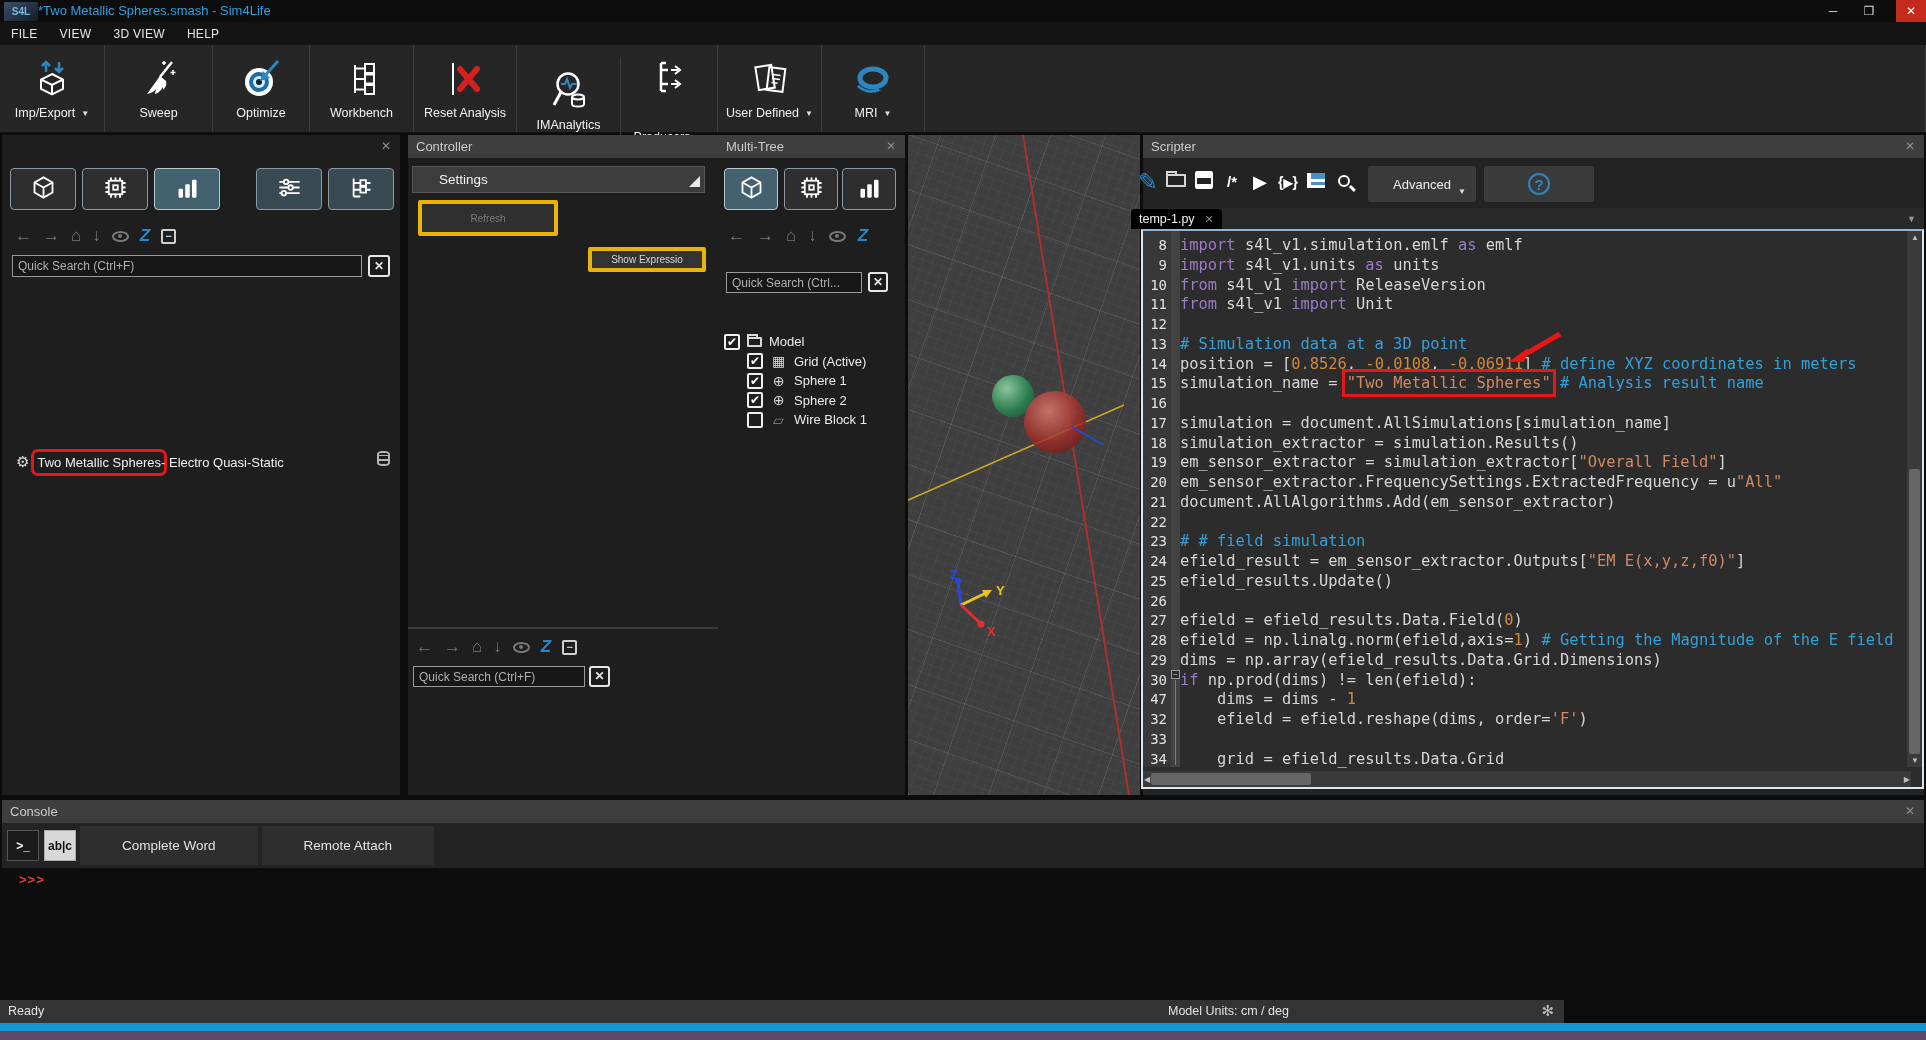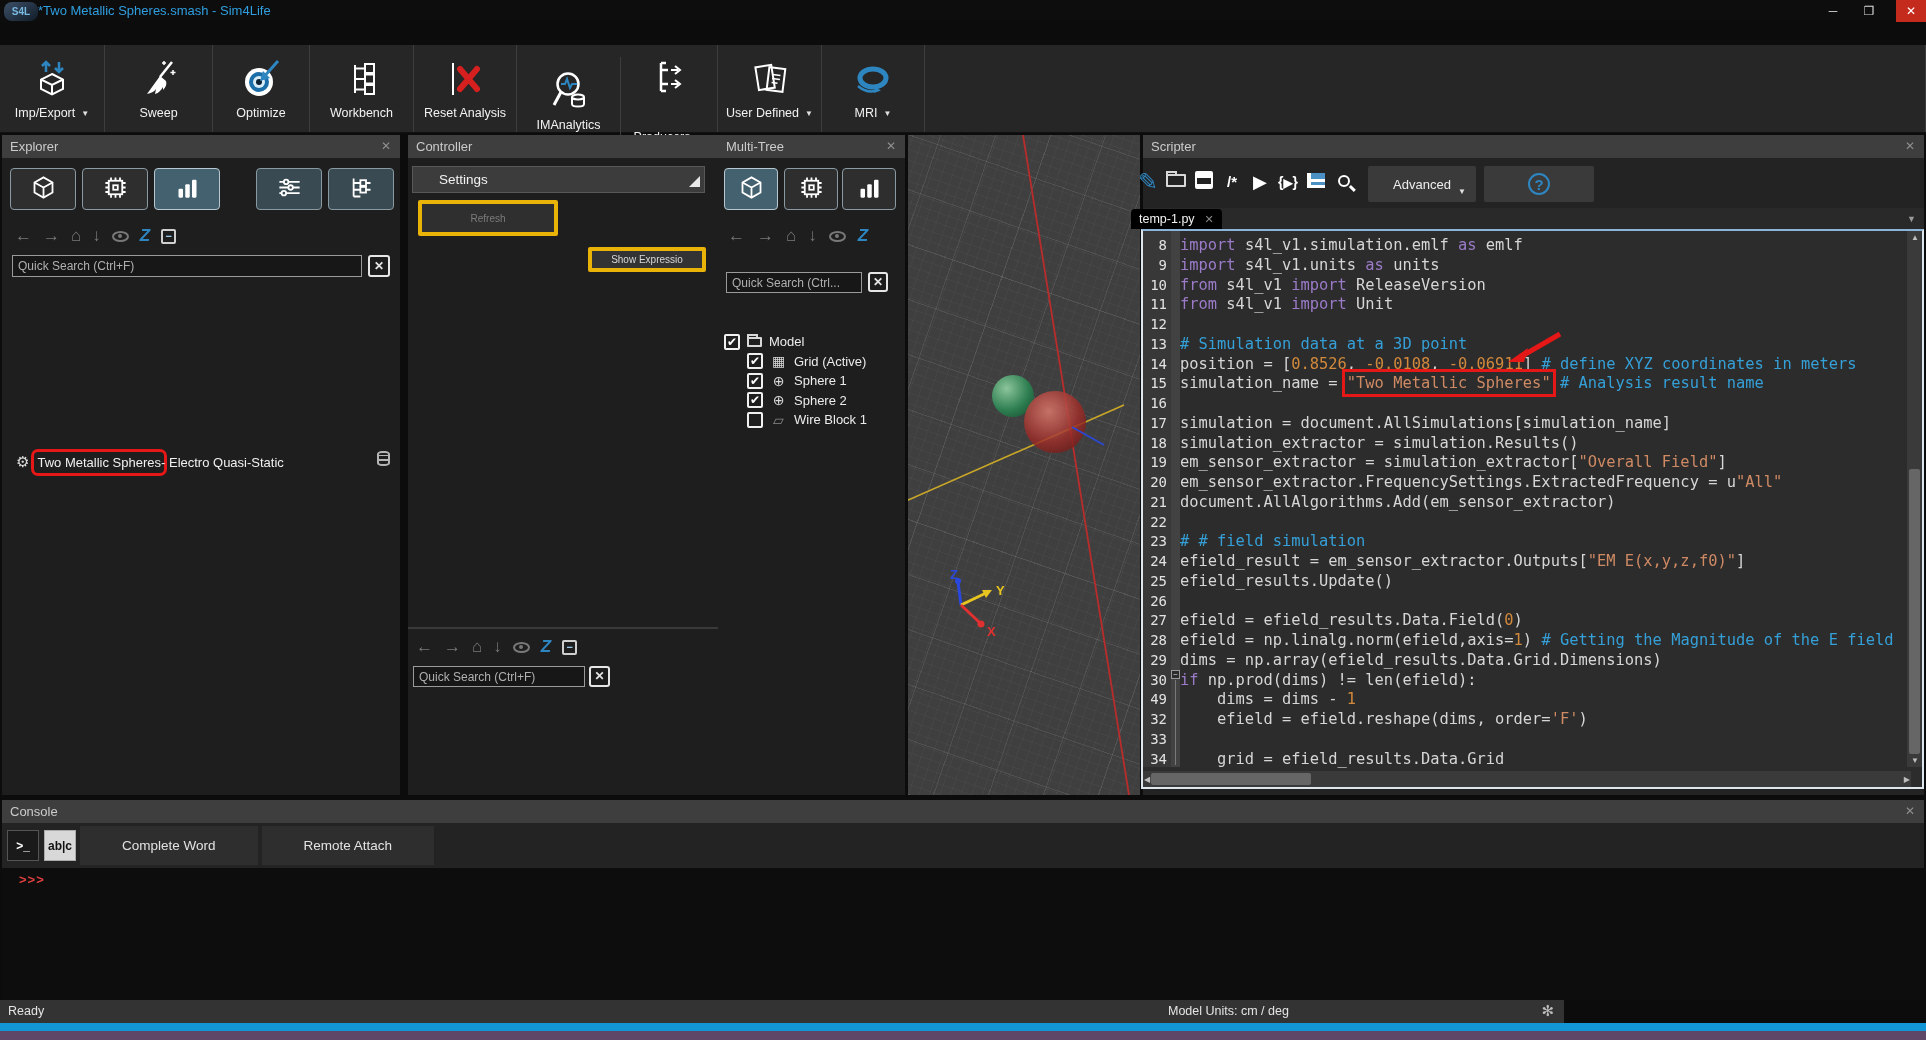--- a/index.html
+++ b/index.html
@@ -4,21 +4,21 @@
 <style>
   * { box-sizing: border-box; margin: 0; padding: 0; }
   html,body { background:#000; }
   #app { position:relative; width:1926px; height:1040px; background:#0c0c0c; overflow:hidden;
          font-family:"Liberation Sans", sans-serif; color:#e8e8e8; }
   .abs { position:absolute; }
 
   
   #titlebar { left:0; top:0; width:1926px; height:22px; background:#0d0d0d; }
   #logo { left:4px; top:2px; width:34px; height:19px; background:linear-gradient(145deg,#3d5068,#101c28);
-          border-radius:8px; color:#79b8e0; font-size:10px; font-weight:bold; text-align:center; line-height:19px; }
+          border-radius:1px; color:#79b8e0; font-size:10px; font-weight:bold; text-align:center; line-height:19px; }
   #title-text { left:38px; top:3px; font-size:13px; color:#2f9fe0; }
   .wbtn { top:0; width:30px; height:22px; text-align:center; line-height:22px; font-size:12px; color:#ddd; }
   #btn-close { background:#c42b1c; color:#fff; }
   #menubar { left:0; top:22px; width:1926px; height:23px; background:#141414; display:flex; align-items:center; }
   .menu-item { padding:0 11px; font-size:12px; color:#e6e6e6; letter-spacing:.3px; }
 
   
   #main-toolbar { left:0; top:45px; width:1926px; height:88px; background:#262626; display:flex; border-bottom:1px solid #111; }
   .tb-group { position:relative; height:100%; border-right:1px solid #3d3d3d; display:flex; flex-direction:column; align-items:center; }
   .tb-icon { margin-top:11px; height:46px; display:flex; align-items:center; justify-content:center; }
@@ -152,20 +152,26 @@
 <div id="app">
 
   <div id="titlebar" class="abs">
     <div id="logo" class="abs">S4L</div>
     <div id="title-text" class="abs">*Two Metallic Spheres.smash - Sim4Life</div>
     <div class="abs wbtn" style="right:78px;">─</div>
     <div class="abs wbtn" style="right:42px;">❐</div>
     <div class="abs wbtn" id="btn-close" style="right:0;">✕</div>
   </div>
 
+  <div id="menubar" class="abs">
+      <span class="menu-item">FILE</span>
+      <span class="menu-item">VIEW</span>
+      <span class="menu-item">3D VIEW</span>
+      <span class="menu-item">HELP</span>
+    </div>
 
   <div id="main-toolbar" class="abs">
       <div class="tb-group" style="width: 105px;">
         <div class="tb-icon">
           <svg width="40" height="42" viewBox="0 0 40 40" fill="none">
             <g stroke="#fff" stroke-width="2">
               <path d="M20 15 31 20.5 31 30 20 35.5 9 30 9 20.5Z"></path>
               <path d="M9 20.5 20 26 31 20.5M20 26V35"></path>
             </g>
             <g stroke="#2e86c1" stroke-width="2.5">
@@ -291,21 +297,20 @@
         </div>
         <div class="tb-label-row">
           <span class="tb-label">MRI</span>
           <span class="tb-caret">▼</span>
         </div>
       </div>
       <div class="tb-group" style="flex: 1 1 0%;"></div>
     </div>
 
   <div id="explorer" class="abs panel">
-    <div class="panel-header">Explorer</div>
     <div class="panel-close">✕</div>
     <div id="exp-viewbtns">
         <div class="viewbtn" style="left: 8px; width: 66px;">
           <span><svg width="27" height="27" viewBox="0 0 24 24" fill="none" stroke="#fff" stroke-width="1.6">
               <path d="M12 3 20 7.5 20 16.5 12 21 4 16.5 4 7.5Z"></path>
               <path d="M4 7.5 12 12 20 7.5M12 12V21"></path>
             </svg></span>
         </div>
         <div class="viewbtn" style="left: 80px; width: 66px;">
           <span><svg width="27" height="27" viewBox="0 0 24 24" fill="none" stroke="#fff" stroke-width="1.6">
@@ -531,21 +536,21 @@
           <div>21</div>
           <div>22</div>
           <div>23</div>
           <div>24</div>
           <div>25</div>
           <div>26</div>
           <div>27</div>
           <div>28</div>
           <div>29</div>
           <div>30</div>
-          <div>49</div>
+          <div>47</div>
           <div>32</div>
           <div>33</div>
           <div>34</div>
         </div>
       <div id="code-lines"><div><span class="tk">import</span><span class="td"> s4l_v1.simulation.emlf </span><span class="tk">as</span><span class="td"> emlf</span></div><div><span class="tk">import</span><span class="td"> s4l_v1.units </span><span class="tk">as</span><span class="td"> units</span></div><div><span class="tk">from</span><span class="td"> s4l_v1 </span><span class="tk">import</span><span class="td"> ReleaseVersion</span></div><div><span class="tk">from</span><span class="td"> s4l_v1 </span><span class="tk">import</span><span class="td"> Unit</span></div><div>&nbsp;</div><div><span class="tc"># Simulation data at a 3D point</span></div><div><span class="td">position = [</span><span class="tnum">0.8526</span><span class="td">, </span><span class="tnum">-0.0108</span><span class="td">, </span><span class="tnum">-0.06911</span><span class="td">] </span><span class="tc"># define XYZ coordinates in meters</span></div><div><span class="td">simulation_name = </span><span class="tsb">"Two Metallic Spheres"</span><span class="td"> </span><span class="tc"># Analysis result name</span></div><div>&nbsp;</div><div><span class="td">simulation = document.AllSimulations[simulation_name]</span></div><div><span class="td">simulation_extractor = simulation.Results()</span></div><div><span class="td">em_sensor_extractor = simulation_extractor[</span><span class="tstr">"Overall Field"</span><span class="td">]</span></div><div><span class="td">em_sensor_extractor.FrequencySettings.ExtractedFrequency = u</span><span class="tstr">"All"</span></div><div><span class="td">document.AllAlgorithms.Add(em_sensor_extractor)</span></div><div>&nbsp;</div><div><span class="tc"># # field simulation</span></div><div><span class="td">efield_result = em_sensor_extractor.Outputs[</span><span class="tstr">"EM E(x,y,z,f0)"</span><span class="td">]</span></div><div><span class="td">efield_results.Update()</span></div><div>&nbsp;</div><div><span class="td">efield = efield_results.Data.Field(</span><span class="tnum">0</span><span class="td">)</span></div><div><span class="td">efield = np.linalg.norm(efield,axis=</span><span class="tnum">1</span><span class="td">) </span><span class="tc"># Getting the Magnitude of the E field</span></div><div><span class="td">dims = np.array(efield_results.Data.Grid.Dimensions)</span></div><div><span class="tk">if</span><span class="td"> np.prod(dims) != len(efield):</span></div><div><span class="td">    dims = dims - </span><span class="tnum">1</span></div><div><span class="td">    efield = efield.reshape(dims, order=</span><span class="tstr">'F'</span><span class="td">)</span></div><div>&nbsp;</div><div><span class="td">    grid = efield_results.Data.Grid</span></div></div>
       <div id="foldbox">−</div>
       <div id="foldline"></div>
       <div id="vscroll">
         <div class="scr-arrow" style="top:2px; left:4px;">▲</div>
         <div id="vthumb"></div>

